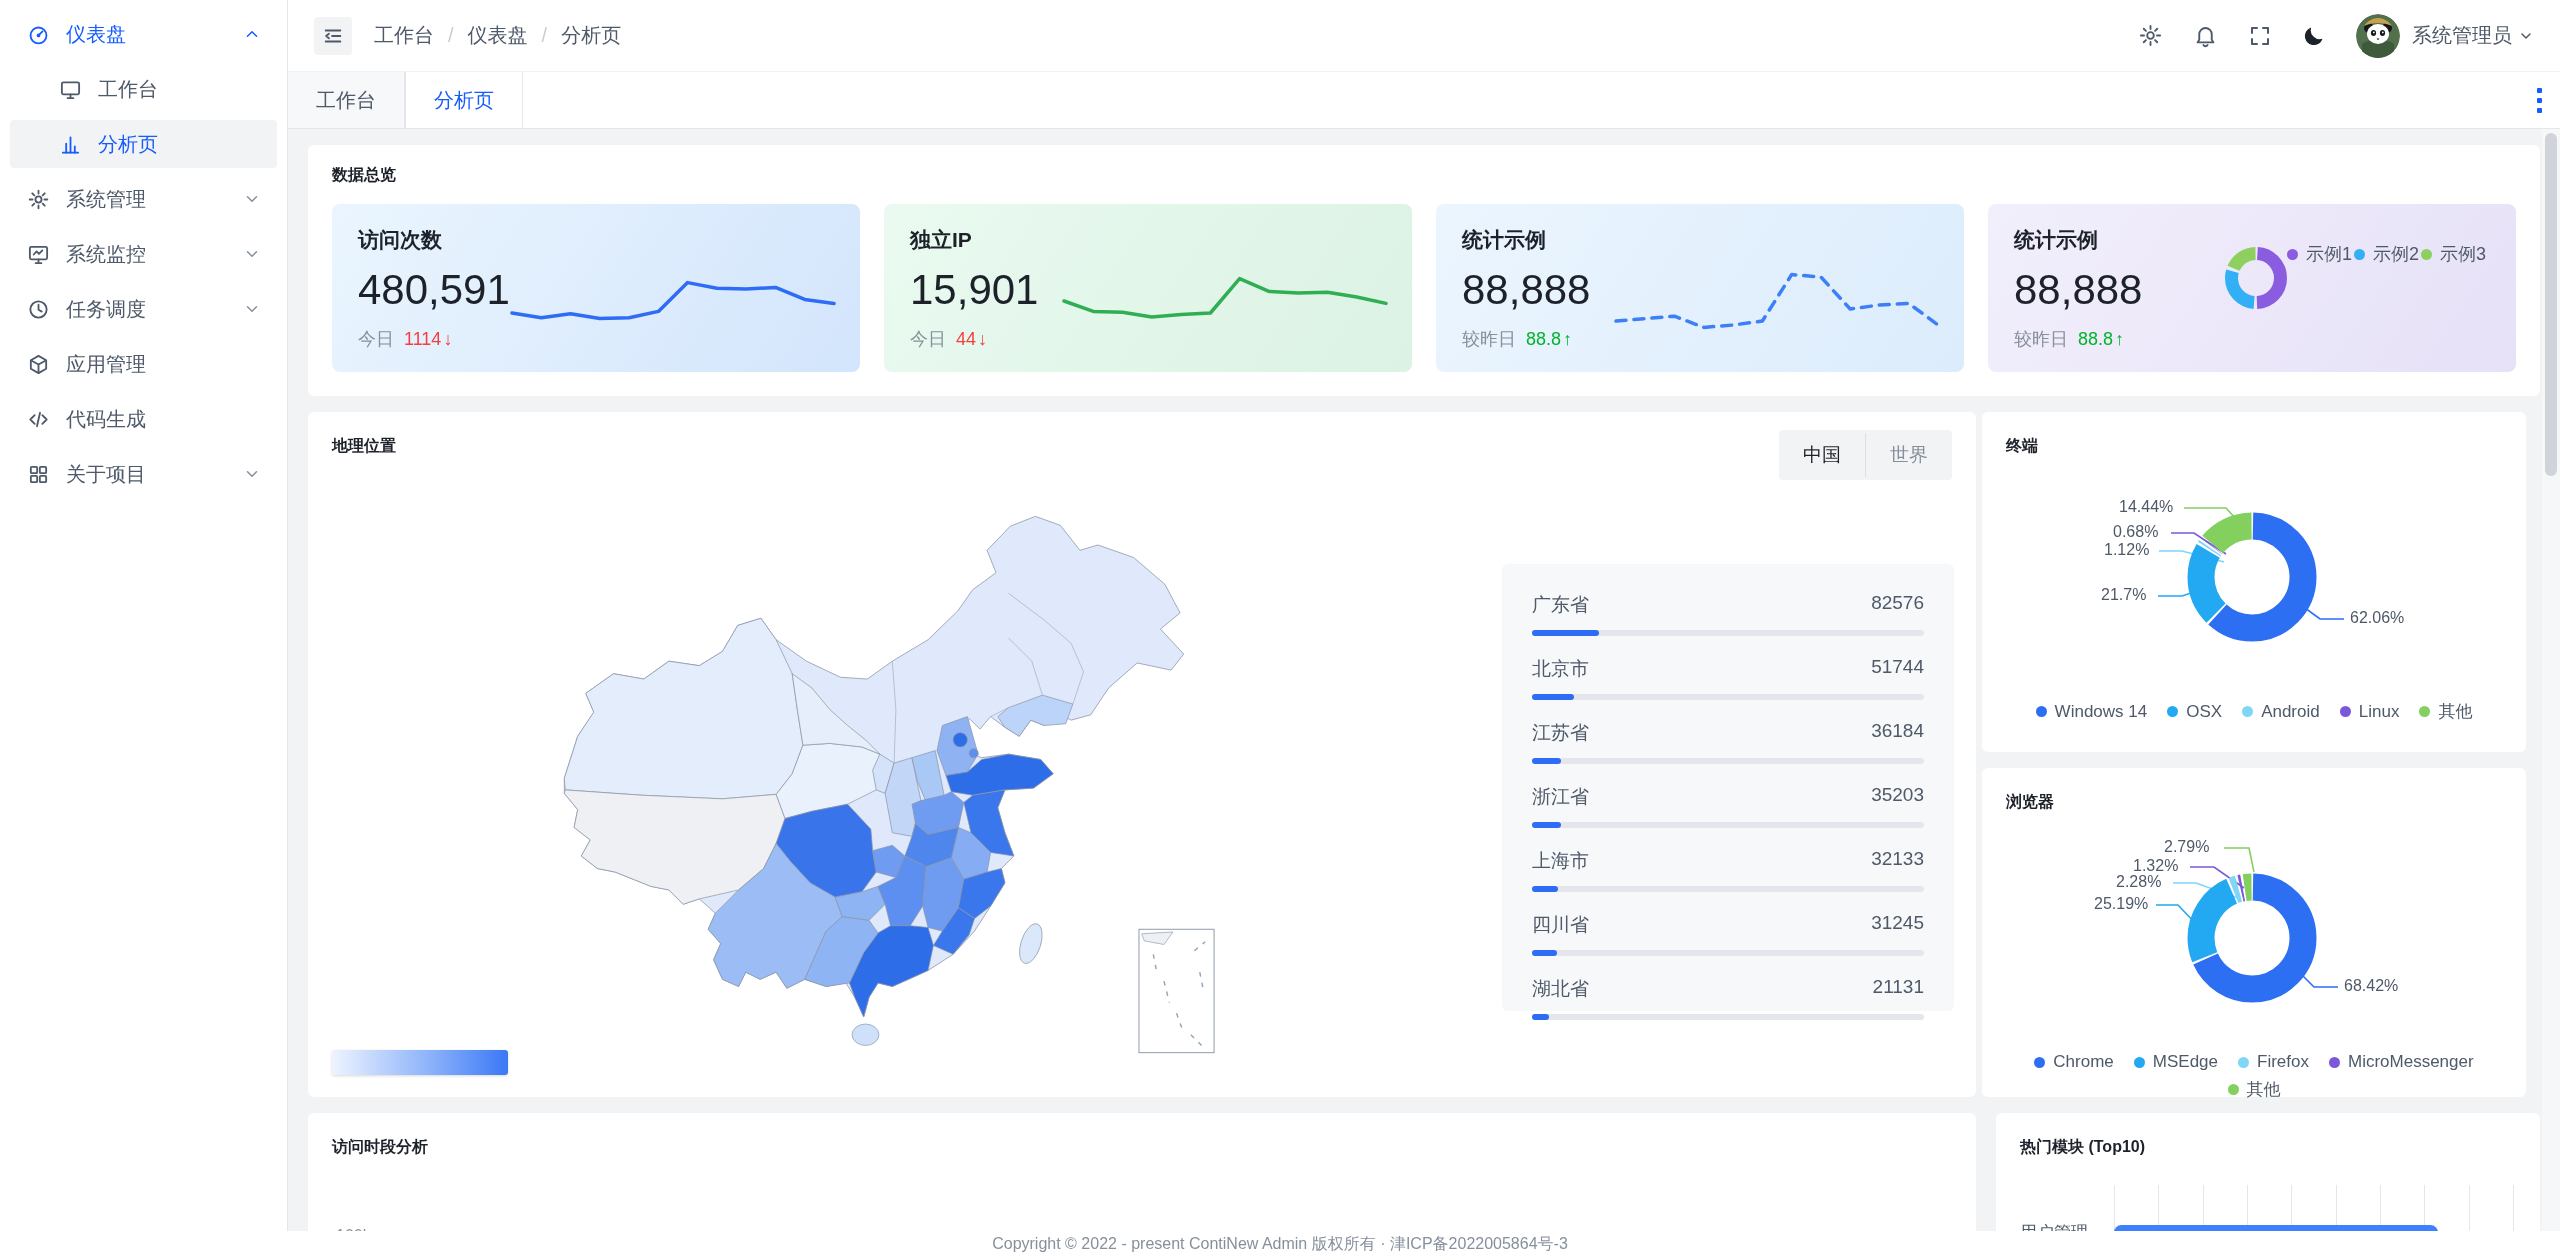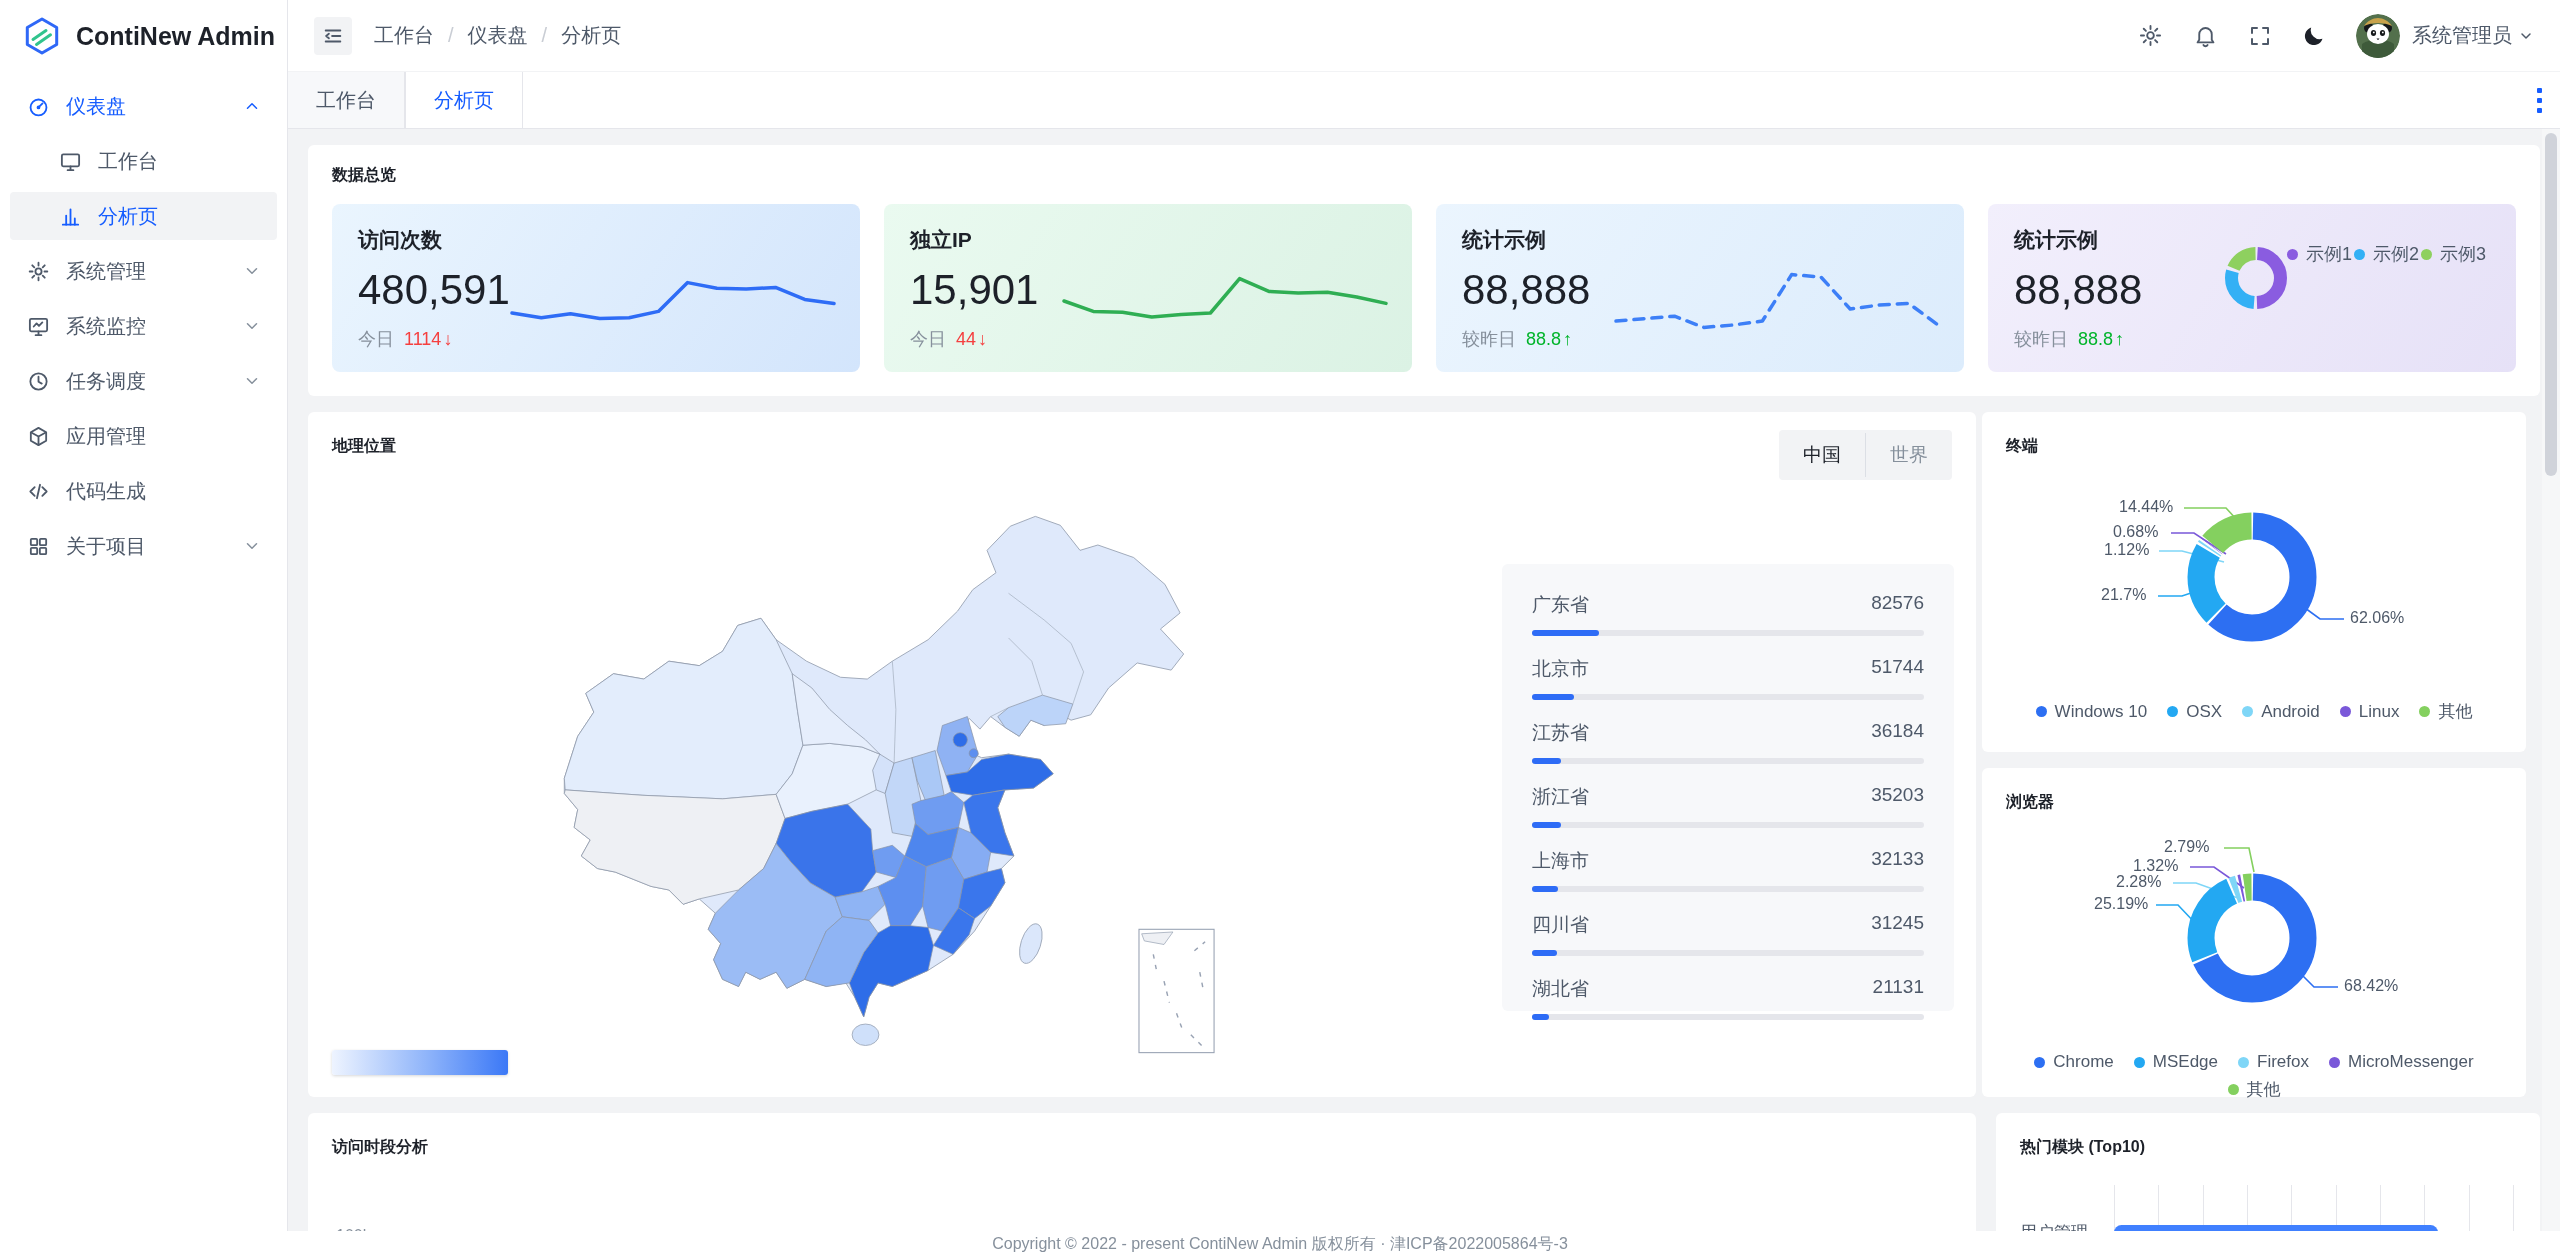--- a/index.html
+++ b/index.html
@@ -105,30 +105,20 @@
 
 
 .footer { position:absolute; left:0; right:0; bottom:0; height:26px; background:#fff; text-align:center; line-height:25px; font-size:16px; color:#86909c; z-index:10; }
 .scroll-track { position:absolute; right:0; top:129px; bottom:26px; width:18px; background:#f6f7f8; z-index:7; }
 .scroll-thumb { position:absolute; right:3px; top:4px; width:12px; height:343px; background:#d0d3da; border-radius:6px; }
 </style>
 </head>
 <body>
 
 <div class="sidebar">
-  <div class="logo-row">
-    <span>
-      <svg width="40" height="40" viewBox="0 0 40 40" fill="none">
-        <path d="M20 3 L34.7 11.5 V28.5 L20 37 L5.3 28.5 V11.5 Z" stroke="#2f68f7" stroke-width="3" stroke-linejoin="round"></path>
-        <path d="M11 23.5 L24 14.5" stroke="#31c48d" stroke-width="3" stroke-linecap="round"></path>
-        <path d="M14.5 28.5 L28.5 18.8" stroke="#31c48d" stroke-width="3" stroke-linecap="round"></path>
-      </svg>
-    </span>
-    <span class="logo-title">ContiNew Admin</span>
-  </div>
   <div class="menu">
     <div class="menu-item parent-active">
       <span class="mi-icon">
         <svg width="23" height="23" viewBox="0 0 24 24" fill="none" stroke="currentColor" stroke-width="1.9" stroke-linecap="round">
             <circle cx="12" cy="13" r="8.3"></circle>
             <path d="M12 13 L16.2 8.8"></path>
             <circle cx="12" cy="13" r="1" fill="currentColor"></circle>
           </svg>
       </span>
       <span class="mi-label">仪表盘</span>
@@ -543,21 +533,21 @@
               <circle cx="70" cy="70" r="51" fill="none" stroke="#84d05f" stroke-width="27" stroke-dasharray="44.271889876193335 320.4424506661589" stroke-dashoffset="-275.1705607899655" transform="rotate(-90 70 70)"></circle>
             </svg>
           <div class="pct-label" style="left:113px;top:28px">14.44%</div>
           <div class="pct-label" style="left:107px;top:53px">0.68%</div>
           <div class="pct-label" style="left:98px;top:71px">1.12%</div>
           <div class="pct-label" style="left:95px;top:116px">21.7%</div>
           <div class="pct-label" style="left:344px;top:139px">62.06%</div>
           <div class="legend-row" style="top:230px">
               <span class="legend-item">
                 <span class="dot" style="background: rgb(45, 111, 242);"></span>
-                <span>Windows 10</span>
+                <span>Windows 14</span>
               </span>
               <span class="legend-item">
                 <span class="dot" style="background: rgb(35, 168, 242);"></span>
                 <span>OSX</span>
               </span>
               <span class="legend-item">
                 <span class="dot" style="background: rgb(127, 214, 247);"></span>
                 <span>Android</span>
               </span>
               <span class="legend-item">

